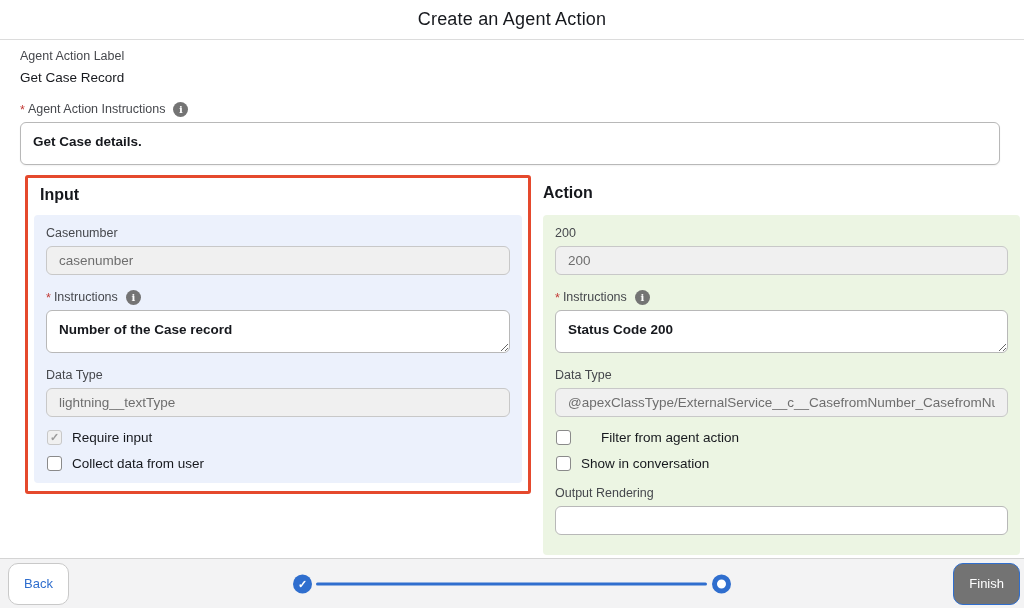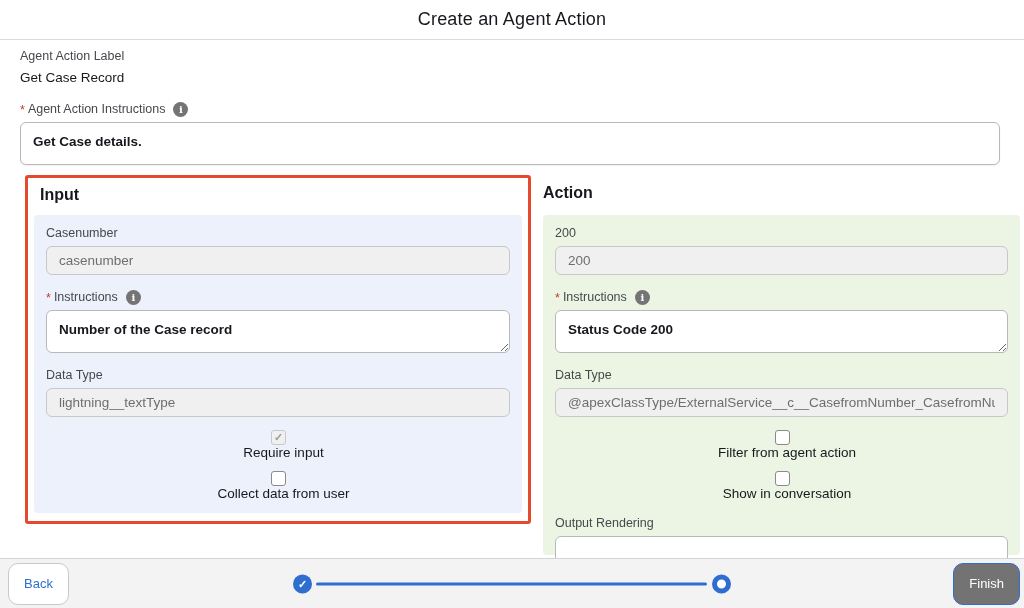--- a/index.html
+++ b/index.html
@@ -81,21 +81,21 @@
   .panel-green { background: #ecf5e3; height: 340px; }
 
   .outputs-col { width: 477px; flex: none; margin-left: 12px; padding-top: 9px; }
   .outputs-col .section-title { margin: 0 0 13px 0; }
 
   .group-label { font-size: 12.5px; color: #46484d; margin-bottom: 6px; }
   .group { margin-top: 13px; }
   .group:first-child { margin-top: 0; }
   .group-tight { margin-top: 15px; }
 
-  .check-row { display: flex; align-items: center; margin-top: 11px; margin-left: 1px; flex-direction: column; }
+  .check-row { display: flex; align-items: flex-end; margin-top: 11px; margin-left: 1px; }
   .check-row .check-label { font-size: 13.5px; color: #16181d; margin-left: 10px; }
 
   .footer {
     position: absolute; left: 0; right: 0; bottom: 0; height: 50px;
     background: #f3f3f4; border-top: 1px solid #d4d4d4;
     display: flex; align-items: center; z-index: 10;
   }
   .btn {
     font-family: "Liberation Sans", sans-serif;
     font-size: 13px; height: 42px; padding: 0 15px;
@@ -198,21 +198,21 @@
             <span class="info-icon"></span>
           </div>
           <textarea class="resizable" style="">Status Code 200</textarea>
         </div>
 
         <div class="group-tight">
           <div class="group-label">Data Type</div>
           <input type="text" class="disabled-input" disabled="" value="@apexClassType/ExternalService__c__CasefromNumber_CasefromNumb" style="">
         </div>
 
-        <div class="check-row" style="margin-top:13px;">
+        <div class="check-row" style="margin-top:13px;gap:20px;">
           <span class="checkbox"></span>
           <span class="check-label">Filter from agent action</span>
         </div>
 
         <div class="check-row">
           <span class="checkbox"></span>
           <span class="check-label">Show in conversation</span>
         </div>
 
         <div class="group-tight">

